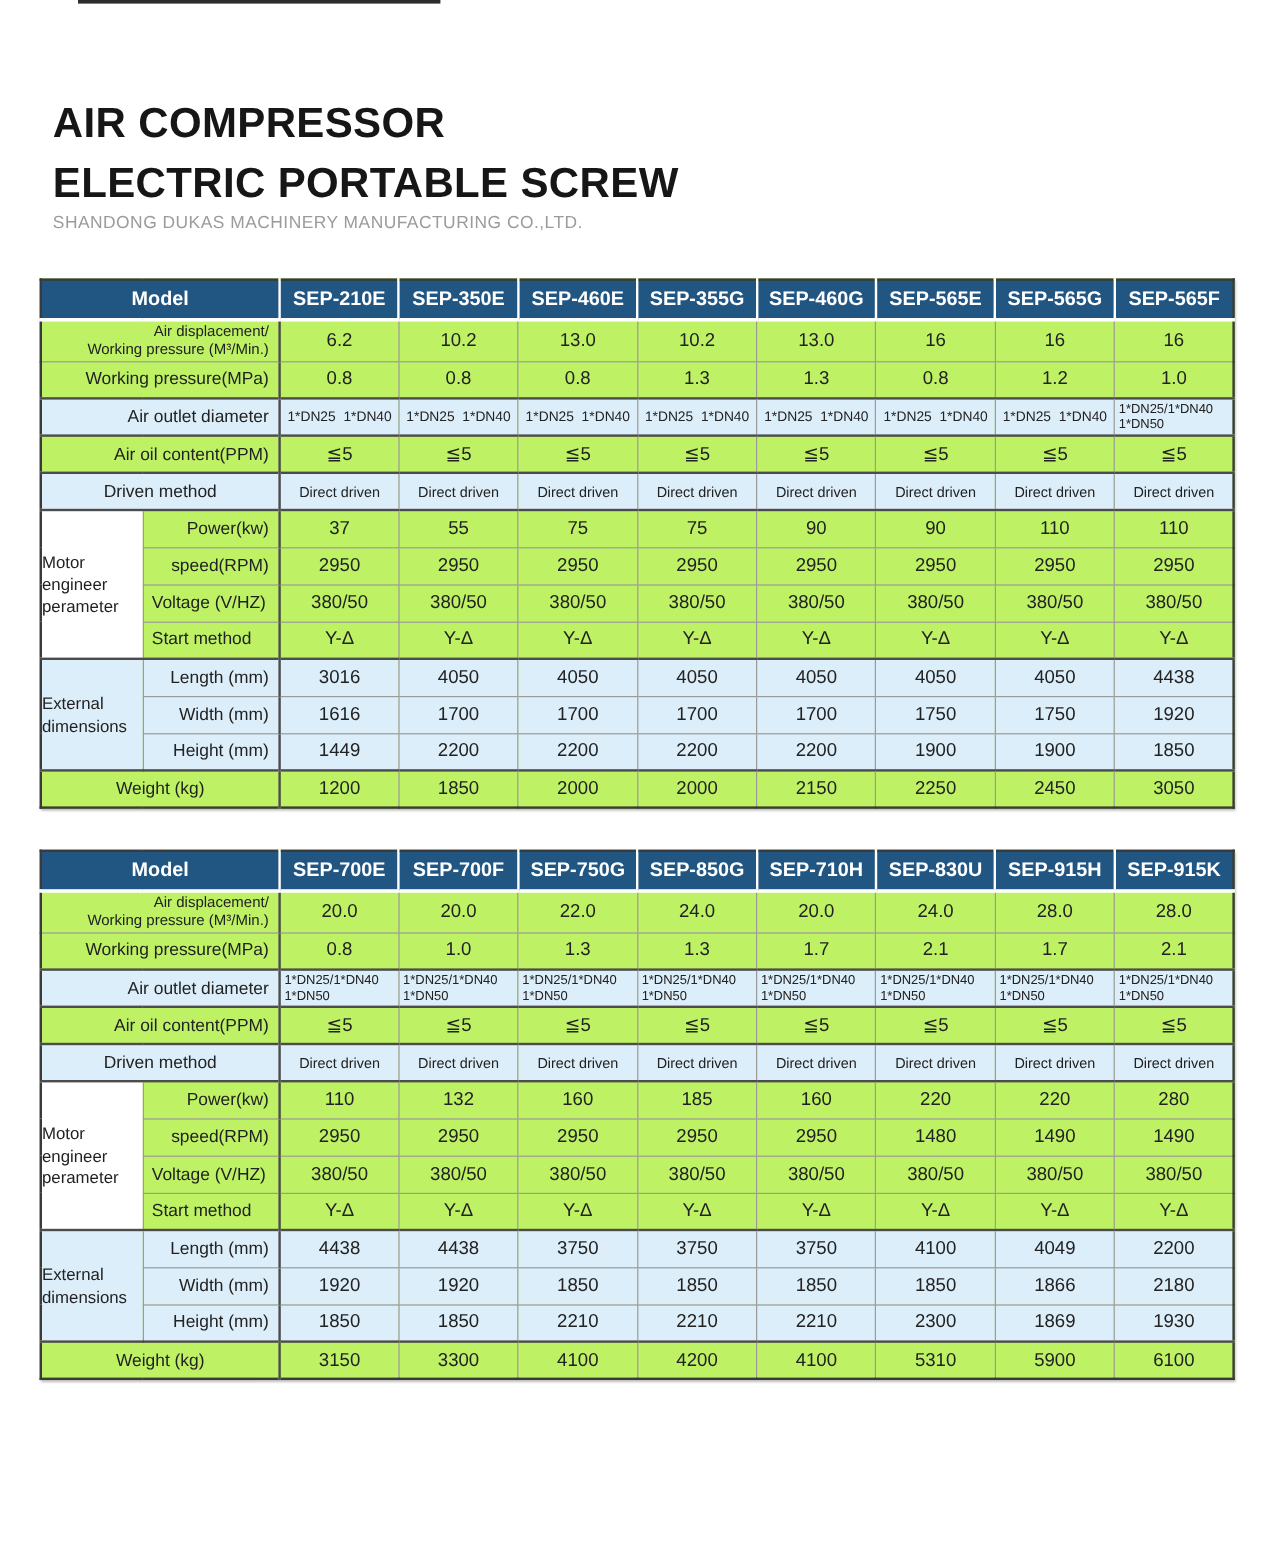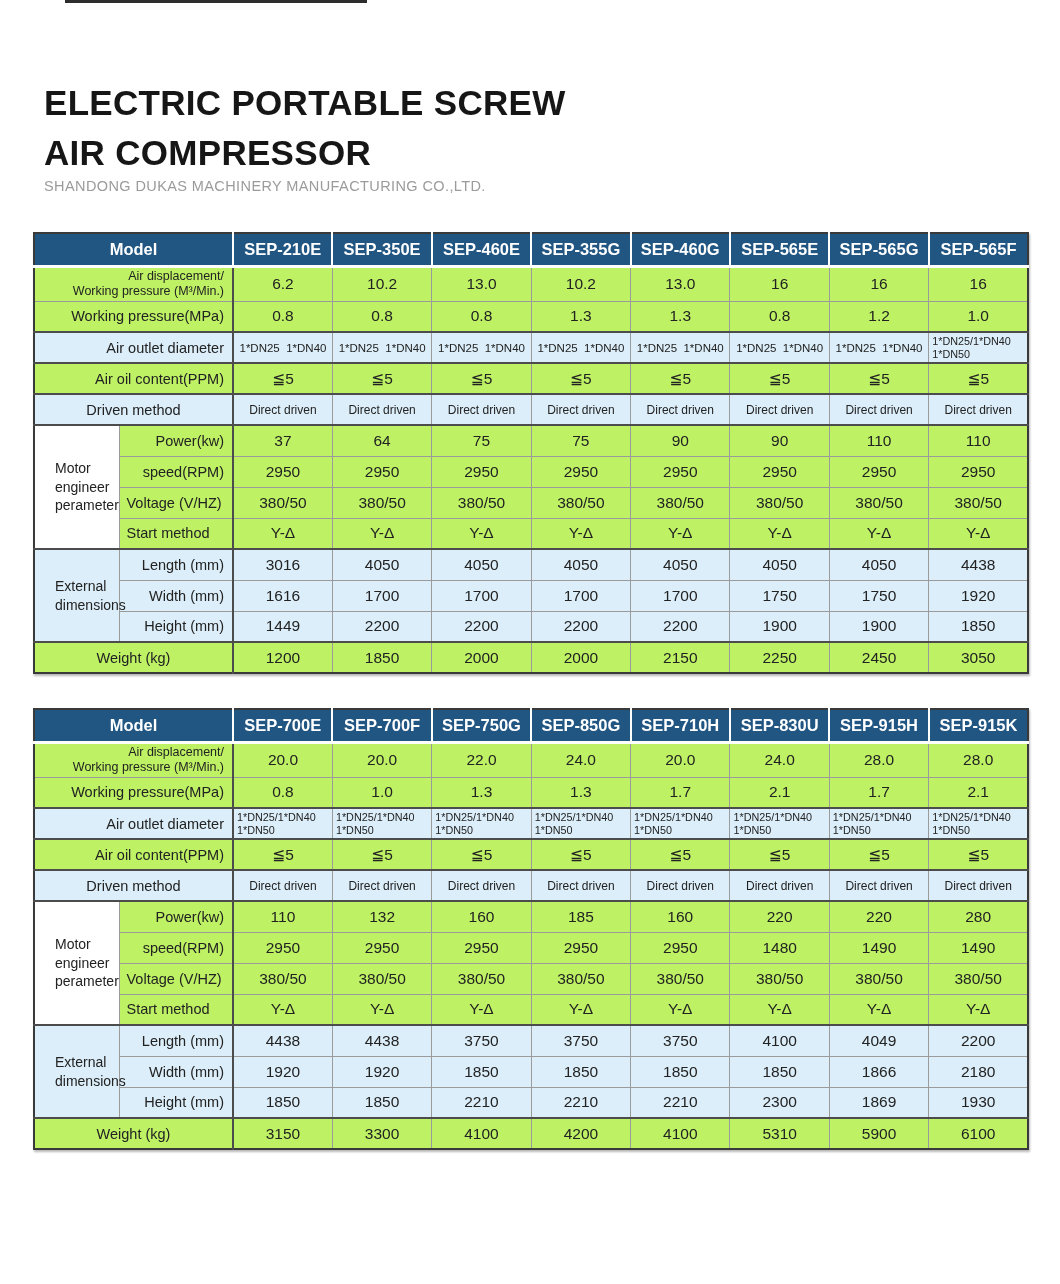--- a/index.html
+++ b/index.html
@@ -59,40 +59,40 @@
   tr.section td{border-top:2px solid var(--border-mid);}
   tbody tr.shade td{background:var(--light-blue);}
   td.group-label.shade{background:var(--light-blue);}
   td.row-label,td.sub-label{
     font-size:14.5px;
     border-right:2px solid var(--border-mid);
   }
   td.row-label.small-label{font-size:12.5px;line-height:1.2;}
   td.group-label{
     font-size:14px;line-height:1.35;text-align:left;
-    padding-left:20px;background:#fff;
+    padding-left:0;background:#fff;
   }
   td.value{text-align:center;font-size:15.5px;}
   td.value.small{font-size:12px;}
   td.value.tiny{font-size:11.5px;}
   td.value.multiline{
     font-size:10.8px;line-height:1.18;text-align:left;padding-left:3px;margin-top:16px;
   }
   .align-right{text-align:right;padding-right:8px !important;}
   .align-left{text-align:left;padding-left:7px !important;}
   .align-center{text-align:center;margin-left:32px;}
 </style>
 </head>
 <body>
 
 <div class="top-strip"></div>
 
 <div class="title-block">
+  <div class="title-line">AIR COMPRESSOR</div>
   <div class="title-line">ELECTRIC PORTABLE SCREW</div>
-  <div class="title-line">AIR COMPRESSOR</div>
   <div class="subtitle">SHANDONG DUKAS MACHINERY MANUFACTURING CO.,LTD.</div>
 </div>
 
 <table class="spec-table first">
     <colgroup>
       <col class="col-group">
       <col class="col-sublabel">
       <col class="col-data">
       <col class="col-data">
       <col class="col-data">
@@ -172,21 +172,21 @@
         <td class="value small">Direct driven</td>
         <td class="value small">Direct driven</td>
         <td class="value small">Direct driven</td>
       </tr>
       <tr class="section">
         <td class="group-label" rowspan="4">Motor
 engineer
 perameter</td>
         <td class="sub-label align-right">Power(kw)</td>
         <td class="value">37</td>
-        <td class="value">64</td>
+        <td class="value">55</td>
         <td class="value">75</td>
         <td class="value">75</td>
         <td class="value">90</td>
         <td class="value">90</td>
         <td class="value">110</td>
         <td class="value">110</td>
       </tr>
       <tr>
         <td class="sub-label align-right">speed(RPM)</td>
         <td class="value">2950</td>

